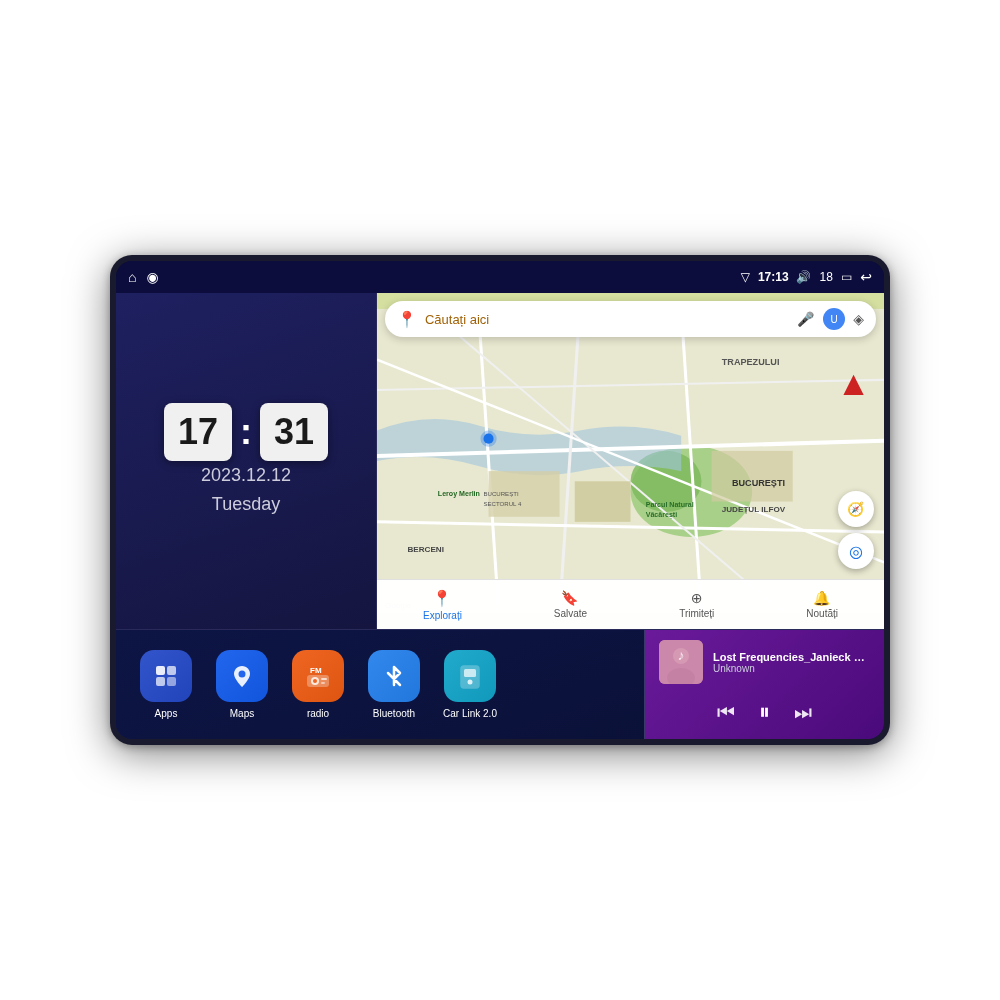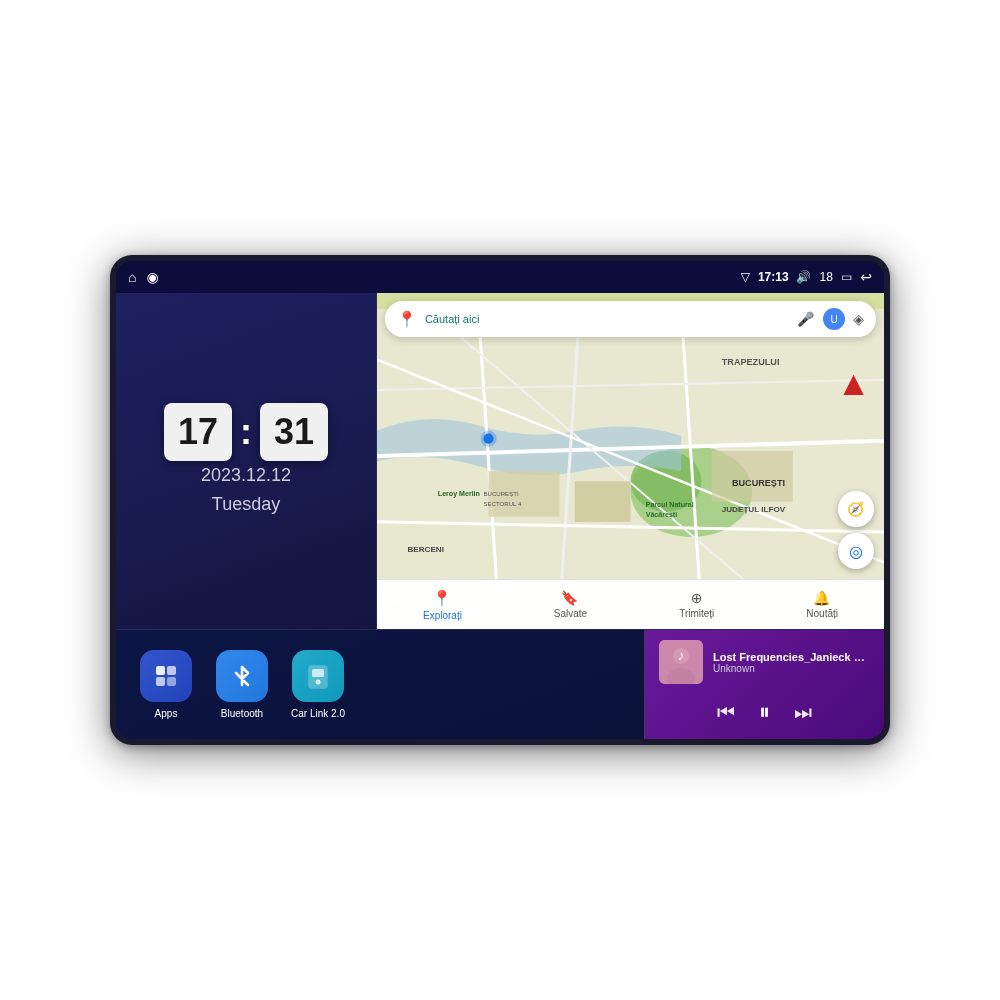--- a/index.html
+++ b/index.html
@@ -152,22 +152,22 @@
       display: flex;
       align-items: center;
       padding: 0 12px;
       gap: 8px;
       box-shadow: 0 2px 8px rgba(0,0,0,0.2);
       z-index: 10;
     }
 
     .map-search-text {
       flex: 1;
-      font-size: 11px;
-      color: #0f766e;
+      font-size: 13px;
+      color: #a16207;
     }
 
     .map-search-icons {
       display: flex;
       gap: 8px;
       align-items: center;
     }
 
     .map-bottom-nav {
       position: absolute;
@@ -487,21 +487,43 @@
               <svg width="28" height="28" viewBox="0 0 28 28" fill="none">
                 <rect x="4" y="4" width="9" height="9" rx="2" fill="white" opacity="0.9"></rect>
                 <rect x="15" y="4" width="9" height="9" rx="2" fill="white" opacity="0.7"></rect>
                 <rect x="4" y="15" width="9" height="9" rx="2" fill="white" opacity="0.7"></rect>
                 <rect x="15" y="15" width="9" height="9" rx="2" fill="white" opacity="0.5"></rect>
               </svg>
             </div>
             <span class="app-icon-label">Apps</span>
           </div>
 
-
+          <div class="app-icon-item">
+            <div class="app-icon-circle icon-maps">
+              <svg width="30" height="30" viewBox="0 0 30 30" fill="none">
+                <path d="M15 5 C10 5, 7 9, 7 13 C7 18, 15 26, 15 26 C15 26, 23 18, 23 13 C23 9, 20 5, 15 5 Z" fill="white" opacity="0.9"></path>
+                <circle cx="15" cy="13" r="3.5" fill="#2266ee"></circle>
+              </svg>
+            </div>
+            <span class="app-icon-label">Maps</span>
+          </div>
+
+          <div class="app-icon-item">
+            <div class="app-icon-circle icon-radio">
+              <svg width="30" height="30" viewBox="0 0 30 30" fill="none">
+                <text x="7" y="12" font-size="8" fill="white" font-weight="bold">FM</text>
+                <rect x="4" y="14" width="22" height="12" rx="3" fill="white" opacity="0.3"></rect>
+                <circle cx="12" cy="20" r="4" fill="white" opacity="0.8"></circle>
+                <circle cx="12" cy="20" r="2" fill="#ee6622"></circle>
+                <rect x="18" y="17" width="6" height="2" rx="1" fill="white" opacity="0.7"></rect>
+                <rect x="18" y="21" width="4" height="2" rx="1" fill="white" opacity="0.5"></rect>
+              </svg>
+            </div>
+            <span class="app-icon-label">radio</span>
+          </div>
 
           <div class="app-icon-item">
             <div class="app-icon-circle icon-bluetooth">
               <svg width="30" height="30" viewBox="0 0 30 30" fill="none">
                 <path d="M15 6 L15 24 M15 6 L21 12 L15 18 L21 24 M15 18 L9 12" stroke="white" stroke-width="2.5" stroke-linecap="round" stroke-linejoin="round"></path>
               </svg>
             </div>
             <span class="app-icon-label">Bluetooth</span>
           </div>
 

